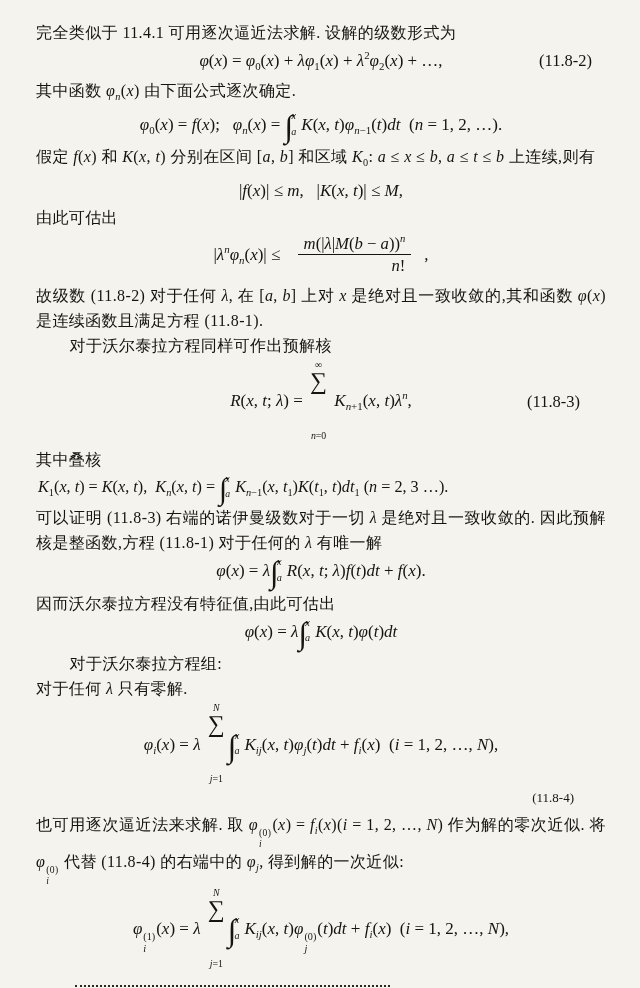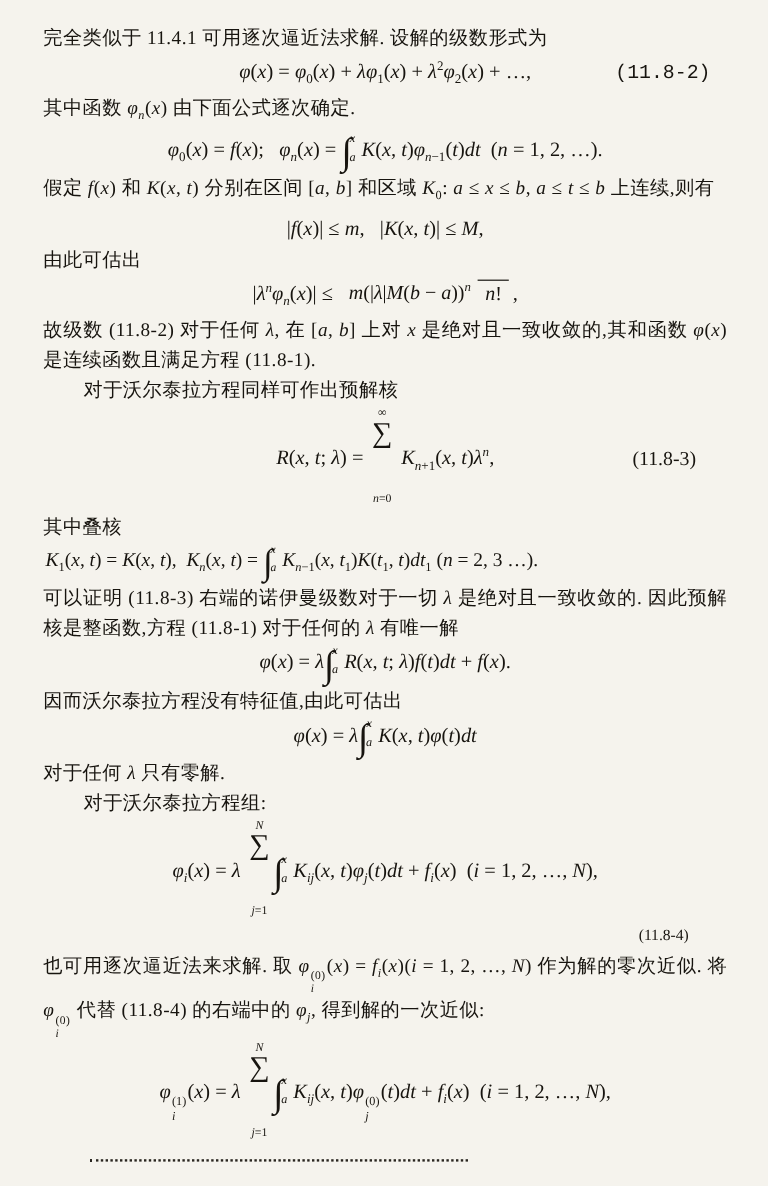--- a/index.html
+++ b/index.html
@@ -34,21 +34,21 @@
     white-space:nowrap;
   }
   .eq.left { text-align:left; padding-left:2px; font-size:16.2px; }
   .eqnum {
     position:absolute;
     top:50%;
     transform:translateY(-50%);
     font-size:16.5px;
     font-style:normal;
   }
-  .eqnum.n2 { right:14px;font-family:Liberation Mono, monospace; }
+  .eqnum.n2 { right:14px; }
   .eqnum.n3 { right:26px; }
   .eqnum-line {
     margin:4px 0 6px 0;
     padding-right:32px;
     text-align:right;
     font-size:13px;
   }
   
   .eq i, .para i { font-style:italic; }
   sub, sup { font-size:0.64em; }
@@ -76,25 +76,25 @@
     line-height:1;
     vertical-align:middle;
     margin:0 3px;
     transform:translateY(-2px);
   }
   .sum .t { font-size:0.58em; padding-bottom:1px; }
   .sum .s { font-size:1.4em; line-height:0.85; }
   .sum .b { font-size:0.58em; padding-top:1px;margin-top:39px; }
   .frac {
     display:inline-flex;
-    flex-direction:row;
+    flex-direction:column;
     text-align:right;
     vertical-align:middle;
     line-height:1.3;
-    margin:0 3px;
+    margin:0 13px;
     font-size:0.98em;
     transform:translateY(-2px);
   }
   .frac .fn { display:block; padding:0 6px; }
   .frac .fd { display:block; border-top:1.5px solid #17140f; padding:0 6px; }
   .ss {
     display:inline-flex;
     flex-direction:column;
     align-items:flex-start;
     font-size:0.6em;
@@ -185,23 +185,23 @@
 
   <p class="para">因而沃尔泰拉方程没有特征值,由此可估出</p>
 
   <div class="eq">
     <span><i>φ</i>(<i>x</i>) = <i>λ</i><span class="int">∫</span><span class="ilim">
           <span><i>x</i></span>
           <span><i>a</i></span>
         </span><i>K</i>(<i>x</i>, <i>t</i>)<i>φ</i>(<i>t</i>)<i>dt</i></span>
   </div>
 
+  <p class="para indent">对于沃尔泰拉方程组:</p>
+
   <p class="para">对于任何 <i>λ</i> 只有零解.</p>
-
-  <p class="para indent">对于沃尔泰拉方程组:</p>
 
   <div class="eq">
     <span><i>φ<sub>i</sub></i>(<i>x</i>) = <i>λ</i> <span class="sum">
           <span class="t"><i>N</i></span>
           <span class="s">∑</span>
           <span class="b"><i>j</i>=1</span>
         </span><span class="int">∫</span><span class="ilim">
           <span><i>x</i></span>
           <span><i>a</i></span>
         </span><i>K<sub>ij</sub></i>(<i>x</i>, <i>t</i>)<i>φ<sub>j</sub></i>(<i>t</i>)<i>dt</i> + <i>f<sub>i</sub></i>(<i>x</i>)&nbsp;&nbsp;(<i>i</i> = 1, 2, …, <i>N</i>),</span>

